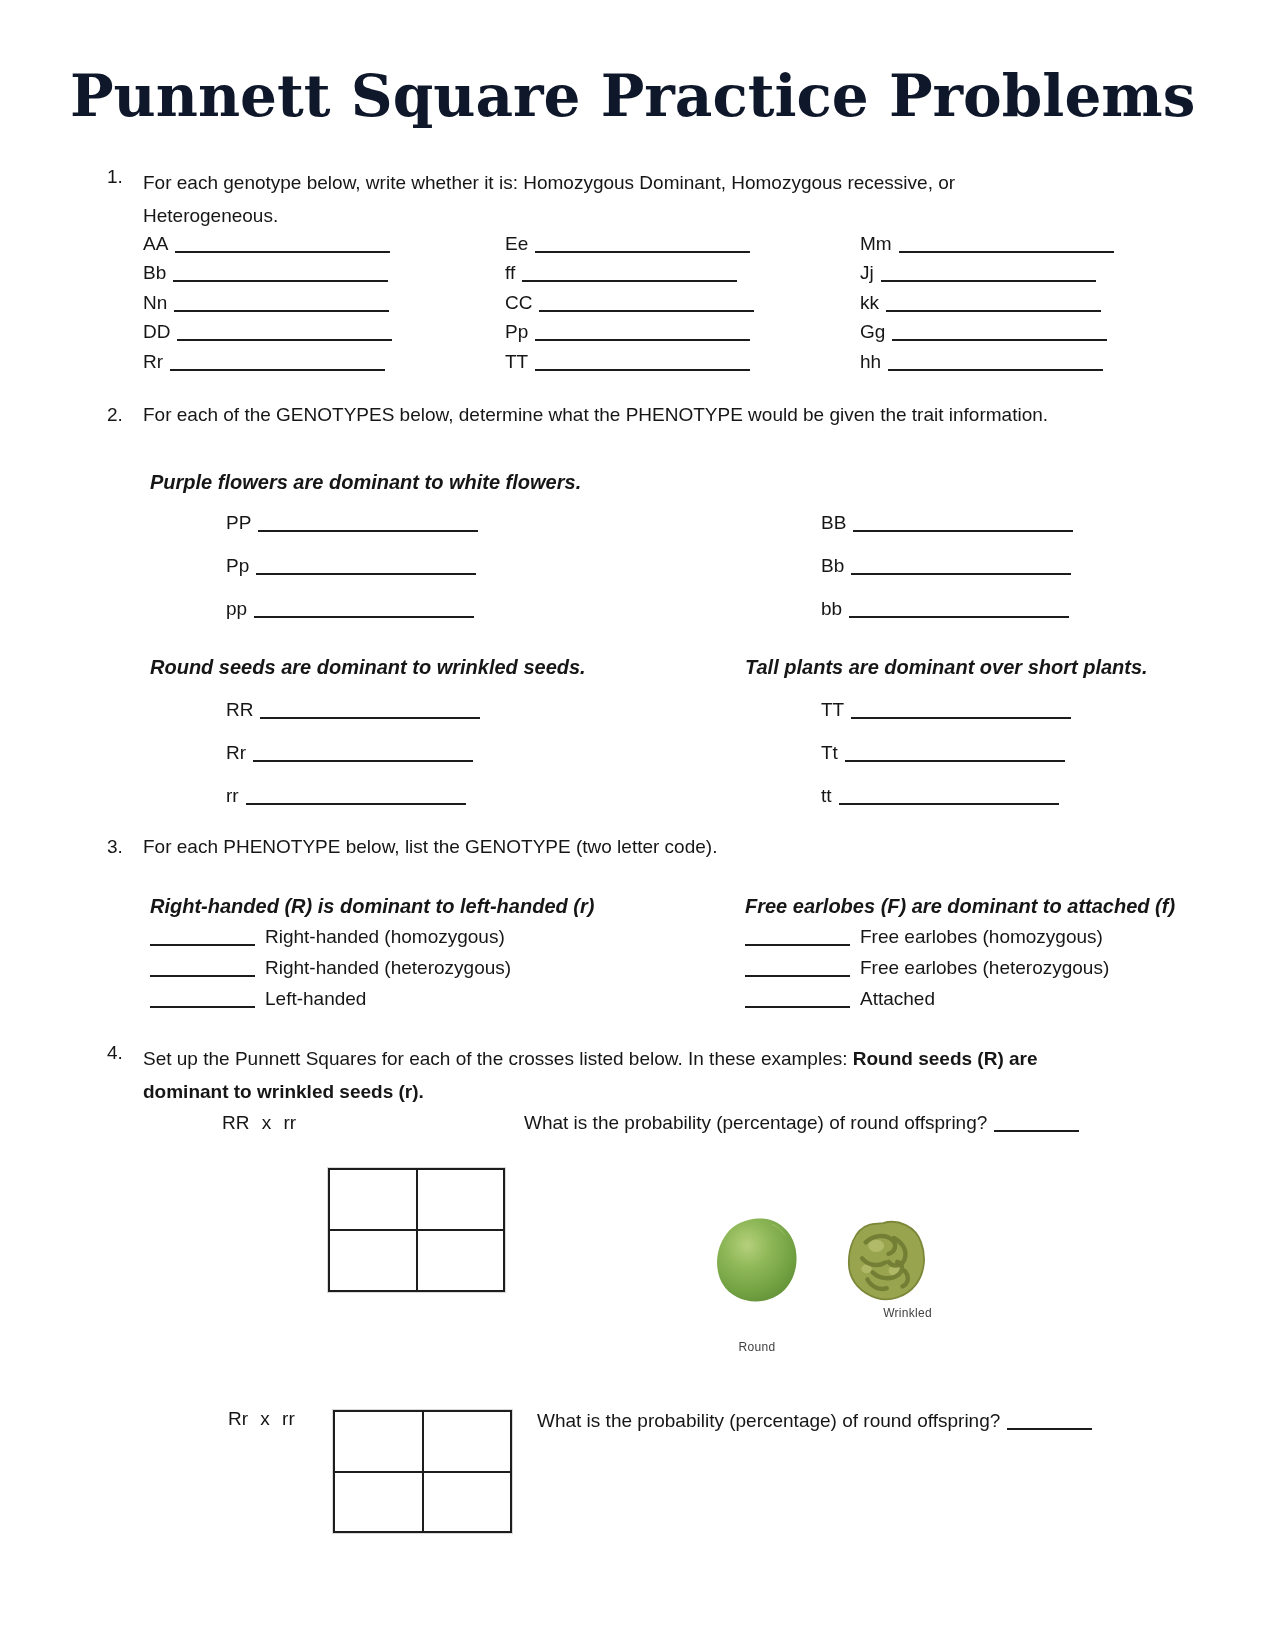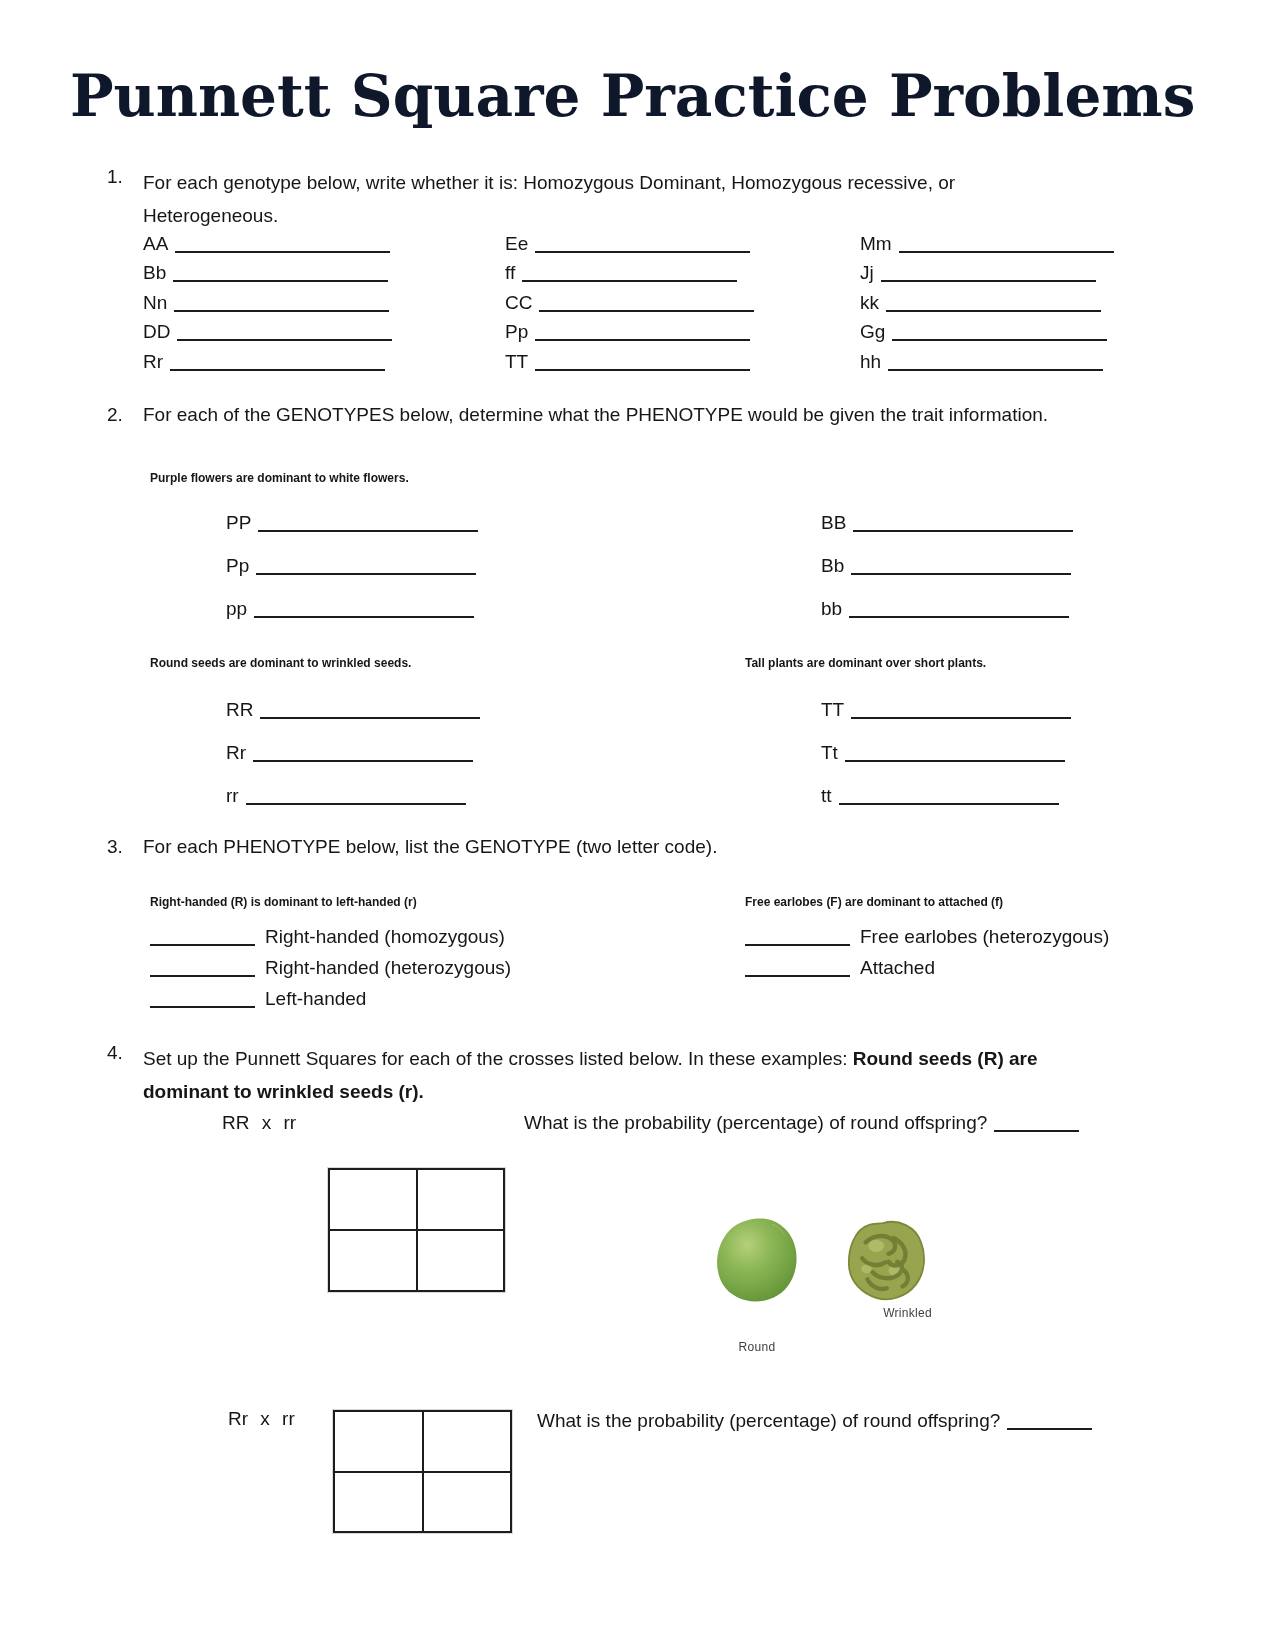--- a/index.html
+++ b/index.html
@@ -32,21 +32,21 @@
   .w215{width:215px;}
   .w220{width:220px;}
   .w105{width:105px;margin-left:0;margin-right:10px;}
   .w85{width:85px;}
   .gcol{position:absolute;white-space:nowrap;}
   .grow{height:29.4px;line-height:22px;}
   .g2col{position:absolute;white-space:nowrap;}
   .g2row{height:43px;line-height:22px;}
   .g3col{position:absolute;white-space:nowrap;}
   .g3row{height:31px;line-height:22px;}
-  .trait{position:absolute;font-weight:bold;font-size:12px;white-space:nowrap;}
+  .trait{position:absolute;font-weight:bold;font-style:italic;font-size:20px;white-space:nowrap;}
   .crosslabel{position:absolute;white-space:pre;word-spacing:7px;}
   .question{position:absolute;white-space:nowrap;}
   .punnett{position:absolute;border:2px solid #1d1d1d;background:#ffffff;box-shadow:0 0 0 1px #d9d9d9;}
   .punnett .vline{position:absolute;left:50%;top:0;bottom:0;width:2px;margin-left:-1px;background:#1d1d1d;}
   .punnett .hline{position:absolute;top:50%;left:0;right:0;height:2px;margin-top:-1px;background:#1d1d1d;}
   .pea{position:absolute;}
   .pealabel{position:absolute;font-size:12px;color:#3f3f3f;text-align:center;letter-spacing:0.3px;}
 </style>
 </head>
 <body>
@@ -129,20 +129,21 @@
   <div class="trait" style="left:150px;top:895px;">Right-handed (R) is dominant to left-handed (r)</div>
   <div class="trait" style="left:745px;top:895px;">Free earlobes (F) are dominant to attached (f)</div>
 
   <div class="g3col" style="left:150px;top:926px;">
     <div class="g3row"><span class="blank w105"></span><span>Right-handed (homozygous)</span></div>
     <div class="g3row"><span class="blank w105"></span><span>Right-handed (heterozygous)</span></div>
     <div class="g3row"><span class="blank w105"></span><span>Left-handed</span></div>
   </div>
 
   <div class="g3col" style="left:745px;top:926px;">
+    <div class="g3row"><span class="blank w105"></span><span>Free earlobes (homozygous)</span></div>
     <div class="g3row"><span class="blank w105"></span><span>Free earlobes (heterozygous)</span></div>
     <div class="g3row"><span class="blank w105"></span><span>Attached</span></div>
   </div>
 
   <div class="numbered" style="left:107px;top:1042px;">
     <span class="qnum">4.</span>
     <div class="ptext">
       <span>Set up the Punnett Squares for each of the crosses listed below. In these examples: </span><span class="bi">Round seeds (R) are</span><br>
       <span class="bi">dominant to wrinkled seeds (r).</span>
     </div>

